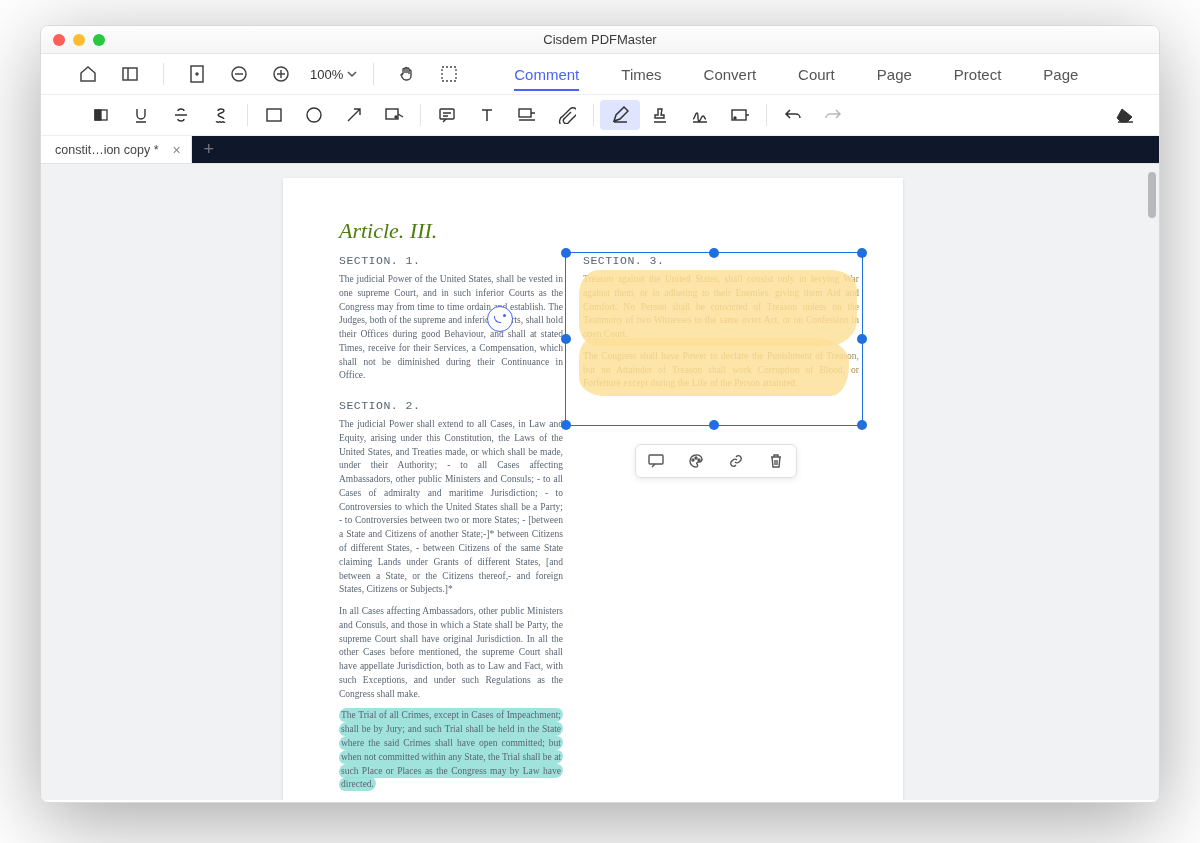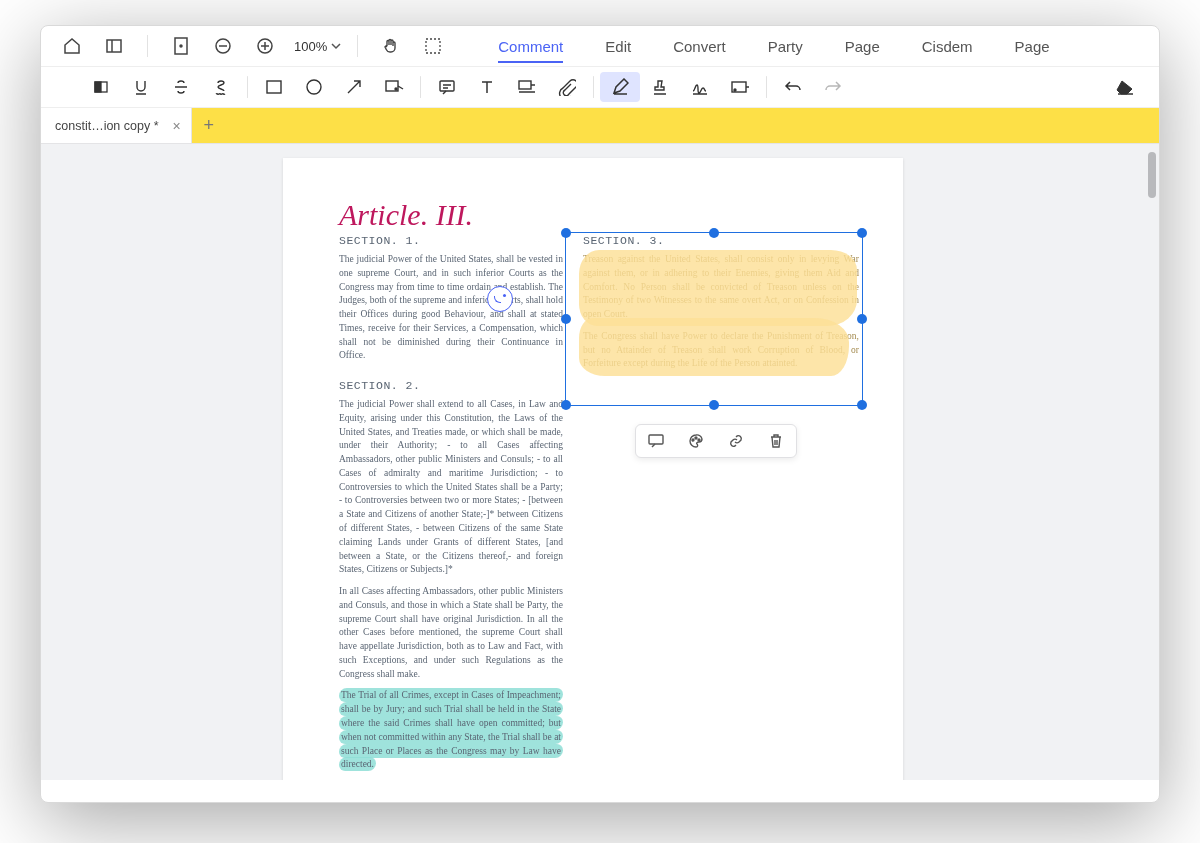--- a/index.html
+++ b/index.html
@@ -4,44 +4,44 @@
 <style>
   * { box-sizing: border-box; margin: 0; padding: 0; }
   html, body { width: 1200px; height: 843px; background: transparent; font-family: -apple-system, "Helvetica Neue", Arial, sans-serif; }
   .shadow-wrap { filter: drop-shadow(0 18px 40px rgba(0,0,0,.35)); }
   .window { position: relative; margin: 25px 40px 40px 40px; width: 1120px; height: 778px; background: #fff; border-radius: 8px; overflow: hidden; border: 1px solid #d9d9d9; }
   .titlebar { height: 28px; display: flex; align-items: center; position: relative; background: linear-gradient(#fdfdfd,#f5f5f5); border-bottom: 1px solid #e6e6e6; }
   .traffic { display: flex; gap: 8px; margin-left: 12px; }
   .tl { width: 12px; height: 12px; border-radius: 50%; }
   .tl.red { background:#ff5f57; } .tl.yellow { background:#febc2e; } .tl.green { background:#28c840; }
   .titlebar .title { position:absolute; left:0; right:0; text-align:center; font-size:13px; color:#3a3a3a; }
-  .toolbar1 { height: 40px; display:flex; align-items:center; gap: 8px; padding: 0 14px; }
+  .toolbar1 { height: 40px; display:flex; align-items:center; gap: 8px; padding: 0 14px; margin-left: 16px; }
   .tb-btn { width: 34px; height: 30px; display:flex; align-items:center; justify-content:center; border-radius:4px; color:#444; }
   .tb-btn svg { stroke:#444; }
   .sep { width:1px; height:22px; background:#e2e2e2; margin: 0 8px; }
   .zoom { display:flex; align-items:center; font-size:13px; color:#333; margin-left:4px; }
   .zoom .chev { margin-left:4px; }
   .main-tabs { display:flex; gap: 42px; margin-left: 40px; font-size: 15px; color:#555; }
   .main-tab { padding: 6px 0; position: relative; }
   .main-tab.active { color:#4a63f5; }
   .main-tab.active::after { content:''; position:absolute; left:0; right:0; bottom:-2px; height:2px; background:#4a63f5; }
   .toolbar2 { height: 42px; border-top:1px solid #eee; border-bottom:1px solid #eee; display:flex; align-items:center; padding: 0 14px 0 40px; }
   .t2 { width:40px; height:30px; display:flex; align-items:center; justify-content:center; border-radius:4px; color:#333; position:relative; }
   .t2.active { background:#dfe4ff; }
   .t2 svg { stroke:#333; }
   .t2.small-sep { width:1px; height:22px; background:#e2e2e2; margin:0 6px; }
-  .doc-tabstrip { height:36px; background:#fde047; border-bottom:1px solid #e4e4e6; display:flex; align-items:stretch; }
+  .doc-tabstrip { height:28px; background:#0f172a; border-bottom:1px solid #e4e4e6; display:flex; align-items:stretch; }
   .doc-tab { display:flex; align-items:center; background:#fff; border-right:1px solid #e4e4e6; padding:0 10px 0 14px; font-size:12.5px; color:#444; gap:14px; }
   .doc-tab .x { color:#888; font-size:14px; }
   .plus { width:34px; display:flex; align-items:center; justify-content:center; color:#777; font-size:18px; }
   .workspace { position:relative; height: calc(778px - 28px - 40px - 42px - 32px); background:#f1f2f4; overflow:hidden; }
   .page { position:absolute; left:242px; top:14px; width:620px; height:680px; background:#fff; box-shadow: 0 1px 3px rgba(0,0,0,.12); }
   .scrollbar { position:absolute; right:3px; top:8px; width:8px; height:46px; background:#b8b9bc; border-radius:4px; }
   .page-inner { position:absolute; left:56px; top:40px; width:520px; }
-  .article-head { font-family: 'Brush Script MT', 'Snell Roundhand', cursive; font-size:30px; color:#be185d; font-style:italic; }
+  .article-head { font-family: 'Brush Script MT', 'Snell Roundhand', cursive; font-size:22px; color:#4d7c0f; font-style:italic; }
   .col { position:absolute; top:76px; font-family: Georgia, 'Times New Roman', serif; color:#5a6573; }
   .col.left { left:56px; width:224px; }
   .col.right { left:300px; width:276px; }
   .sec-h { font-size:11.5px; letter-spacing:.5px; margin-bottom:6px; color:#5a6573;font-family:Liberation Mono, monospace; }
   .para { font-size:9.5px; line-height:1.45; text-align:justify; margin-bottom:8px; }
   .hl-teal { background: rgba(142, 222, 214, .85); border-radius:18px 14px 18px 14px; padding:2px 2px; box-decoration-break: clone; -webkit-box-decoration-break: clone; }
   .hl-yellow-block { position:absolute; background: rgba(252, 223, 150, .82); border-radius: 20px 26px 30px 18px / 24px 20px 26px 22px; }
   .sel-frame { position:absolute; border:1.5px solid #1f6fe0; }
   .handle { position:absolute; width:10px; height:10px; background:#1f6fe0; border-radius:50%; }
   .stamp { position:absolute; width:26px; height:26px; border:1.5px solid #4a63f5; border-radius:50%; display:flex; align-items:center; justify-content:center; background:#fff; }
@@ -49,20 +49,28 @@
   .stamp::after { content:''; position:absolute; width:3px; height:3px; background:#4a63f5; border-radius:50%; right:6px; top:7px; }
   .float-tb { position:absolute; background:#fff; border:1px solid #e0e0e3; border-radius:6px; height:34px; display:flex; align-items:center; box-shadow:0 2px 6px rgba(0,0,0,.08); }
   .float-tb .fb { width:40px; height:34px; display:flex; align-items:center; justify-content:center; color:#555; }
 </style>
 </head>
 <body>
 
 <div class="shadow-wrap">
 <div class="window">
 
+  <div class="titlebar">
+    <div class="traffic">
+      <div class="tl red"></div>
+      <div class="tl yellow"></div>
+      <div class="tl green"></div>
+    </div>
+    <div class="title">Cisdem PDFMaster</div>
+  </div>
 
   <div class="toolbar1">
     <div class="tb-btn">
           <svg width="18" height="18" fill="none" stroke-width="1.5">
             <path d="M2 8l7-6 7 6v8H2z"></path>
           </svg>
         </div>
     <div class="tb-btn">
           <svg width="16" height="16" fill="none" stroke-width="1.5">
             <rect x="1" y="2" width="14" height="12"></rect>
@@ -102,25 +110,25 @@
           </svg>
         </div>
     <div class="tb-btn">
           <svg width="16" height="16" fill="none" stroke-width="1.3" stroke-dasharray="2 2">
             <rect x="1" y="1" width="14" height="14"></rect>
           </svg>
         </div>
 
     <div class="main-tabs">
       <div class="main-tab active">Comment</div>
-      <div class="main-tab">Edit</div>
+      <div class="main-tab">Times</div>
       <div class="main-tab">Convert</div>
-      <div class="main-tab">Party</div>
+      <div class="main-tab">Court</div>
       <div class="main-tab">Page</div>
-      <div class="main-tab">Cisdem</div>
+      <div class="main-tab">Protect</div>
       <div class="main-tab">Page</div>
     </div>
   </div>
 
   <div class="toolbar2">
     <div class="t2">
           <svg width="18" height="16" fill="none" stroke-width="1.3">
             <rect x="3" y="3" width="12" height="10"></rect>
             <rect x="3" y="3" width="6" height="10" fill="#333"></rect>
           </svg>

